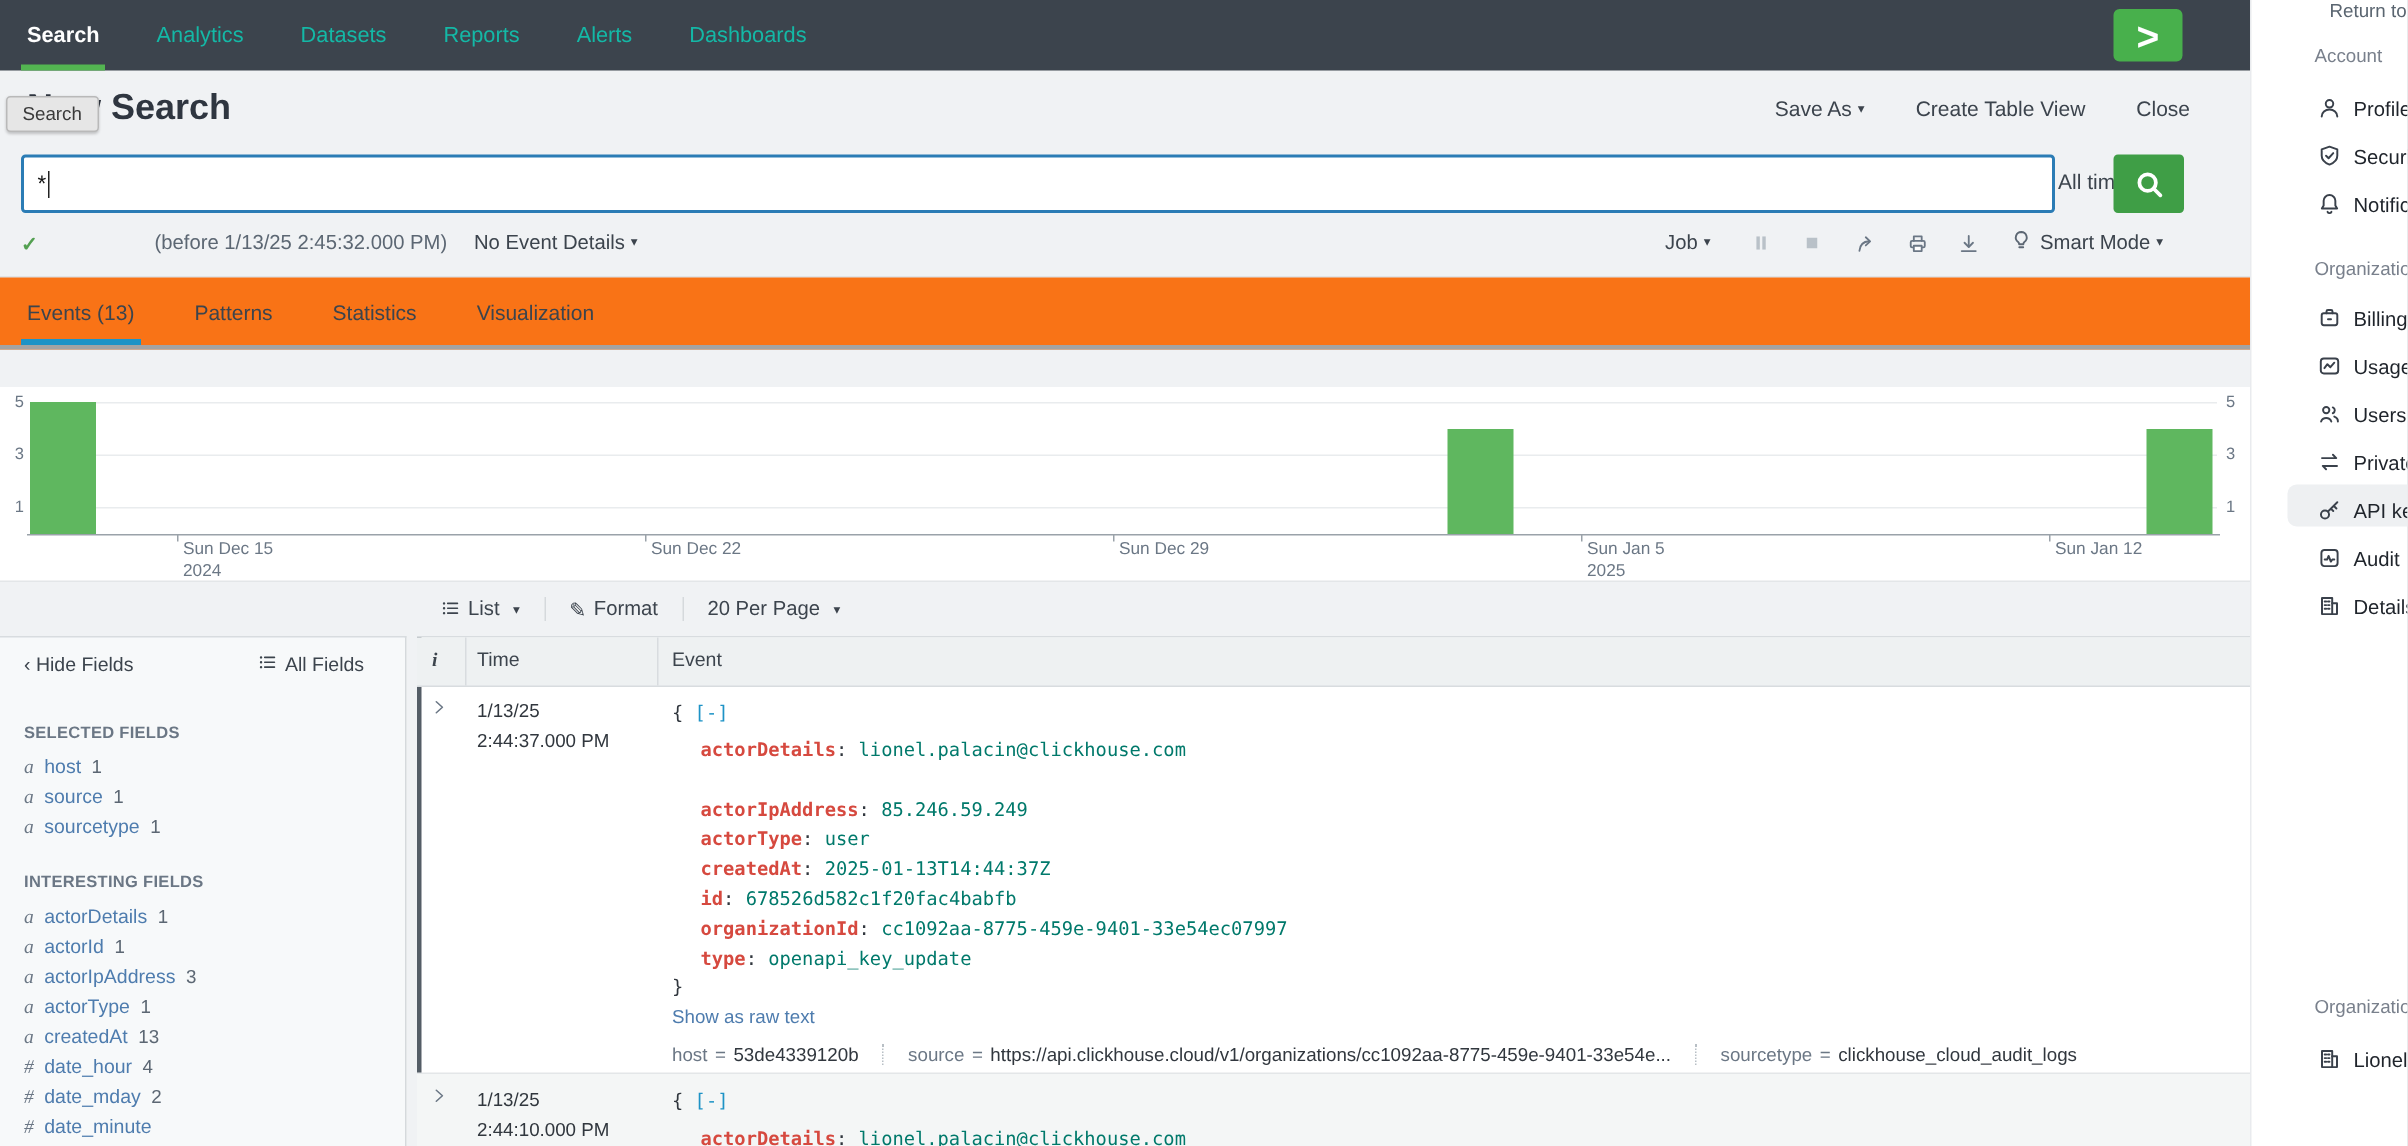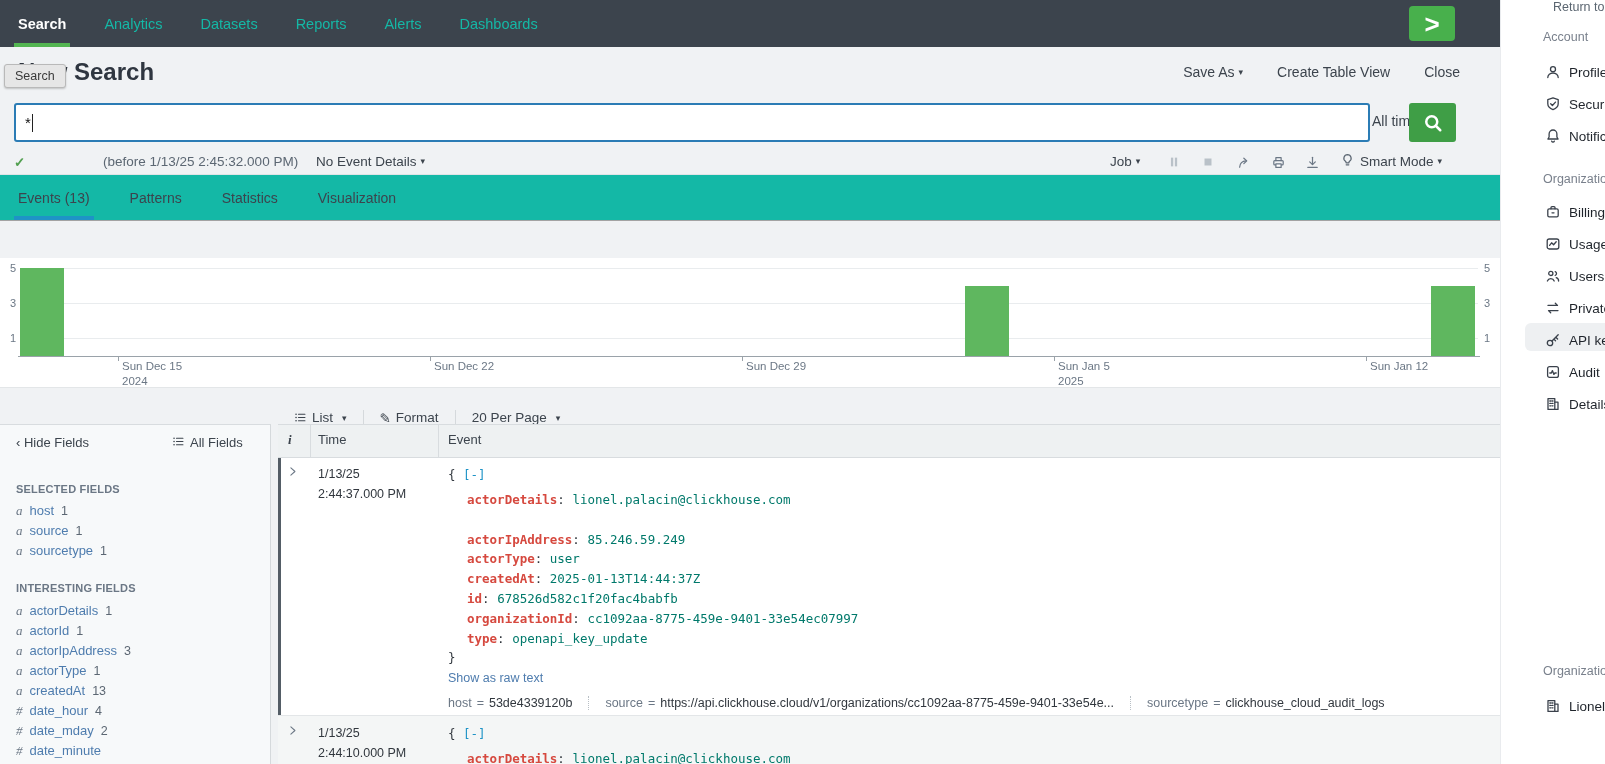--- a/index.html
+++ b/index.html
@@ -36,22 +36,22 @@
   .check{position:absolute;left:14px;top:6px;color:#53a051;font-weight:bold;}
   .evcount{position:absolute;left:30px;top:6px;font-weight:normal;color:#31373e;margin-top:44px;}
   .evdetail{position:absolute;left:103px;top:6px;color:#5c6773;}
   .sampling{position:absolute;left:316px;top:6px;color:#3c444d;cursor:pointer;}
   .joblabel{position:absolute;left:1110px;top:6px;color:#3c444d;cursor:pointer;}
   .jobicon{position:absolute;top:5px;width:22px;height:18px;display:flex;align-items:center;justify-content:center;cursor:pointer;}
   .smartmode{position:absolute;left:1360px;top:6px;color:#3c444d;cursor:pointer;}
   .bulb{position:absolute;left:1340px;top:5px;color:#5c6773;}
 
   
-  .tabsrow{position:absolute;left:0;top:174px;width:1500px;height:45px;background:#14b8a6;
-           border-top:1px solid #e0e3e6;border-bottom:1px solid #a3a3a3;}
+  .tabsrow{position:absolute;left:0;top:184px;width:1500px;height:45px;background:#f97316;
+           border-top:1px solid #e0e3e6;border-bottom:3px solid #a3a3a3;}
   .rtabs{position:absolute;left:18px;top:0;height:45px;display:flex;gap:40px;}
   .rtab{position:relative;display:flex;align-items:center;font-size:14px;color:#3c444d;cursor:pointer;}
   .rtab.active::after{content:"";position:absolute;left:-4px;right:-4px;bottom:0;height:4px;background:#1e93c6;}
 
   
   .ctrlrow{position:absolute;left:0;top:229px;width:1500px;height:29px;background:#f6f7f8;font-size:13.5px;}
   .ctrl{position:absolute;top:6px;color:#3c444d;cursor:pointer;}
   .ctrl.disabled{color:#b6bec6;cursor:default;}
   .scalenote{position:absolute;top:1px;right:112px;font-size:12px;color:#6b7785;}
 
@@ -59,21 +59,21 @@
   .chart{position:absolute;left:0;top:258px;width:1500px;height:129px;background:#fff;border-bottom:1px solid #e3e6e8;}
   .gridline{position:absolute;left:20px;width:1458px;height:1px;background:#e9ecee;}
   .baseline{position:absolute;left:18px;width:1462px;height:1px;background:#9aa2a9;top:98px;}
   .ylab{position:absolute;font-size:11px;color:#6b7785;width:14px;text-align:right;}
   .ylab.r{text-align:left;}
   .bar{position:absolute;background:#5fb75f;cursor:pointer;}
   .xtick{position:absolute;top:98px;width:1px;height:5px;background:#9aa2a9;}
   .xlab{position:absolute;top:101px;font-size:11.5px;color:#6b7785;line-height:1.3;}
 
   
-  .resbar{position:absolute;left:278px;top:387px;height:37px;font-size:13.5px;display:flex;align-items:center;margin-top:12px;}
+  .resbar{position:absolute;left:278px;top:387px;height:37px;font-size:13.5px;display:flex;align-items:center;}
   .resbar .item{padding:0 16px;color:#3c444d;cursor:pointer;display:flex;align-items:center;gap:5px;}
   .resbar .sep{width:1px;height:16px;background:#d5d9dc;}
 
   
   .fields{position:absolute;left:0;top:424px;width:270px;height:340px;background:#f7f9fa;border-right:1px solid #d5d9dc;border-top:1px solid #d8dcdf;font-size:13px;}
   .fhead{position:absolute;left:0;top:0;width:100%;height:36px;}
   .hidefields{position:absolute;left:16px;top:10px;color:#3c444d;cursor:pointer;}
   .allfields{position:absolute;left:172px;top:10px;color:#3c444d;cursor:pointer;display:flex;gap:5px;align-items:flex-start;}
   .ftitle{position:absolute;left:16px;font-size:11px;font-weight:bold;color:#6b7785;letter-spacing:.2px;}
   .frow{position:absolute;left:16px;height:18px;display:flex;gap:7px;align-items:baseline;cursor:pointer;}

